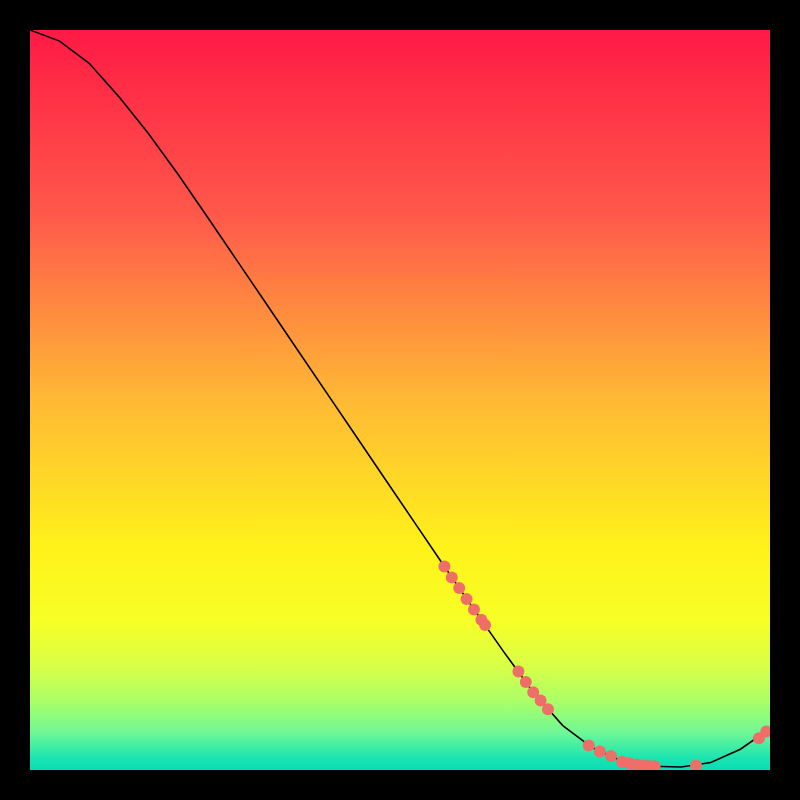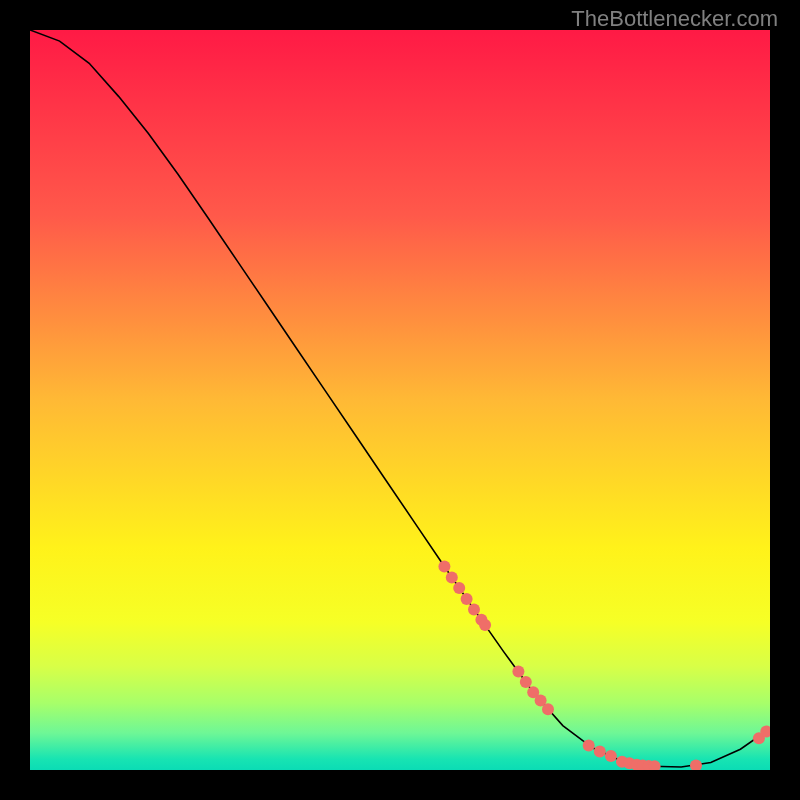--- a/index.html
+++ b/index.html
@@ -49,21 +49,20 @@
   .dot {
     fill: #ef6e68;
     stroke: none;
   }
 </style>
 </head>
 <body>
 
 <div class="wrap">
 
-  <div class="attribution">TheBottlenecker.com</div>
 
   <div class="plot-area">
     <svg viewBox="0 0 740 740">
       <defs>
         <linearGradient id="bg-grad" x1="0" y1="0" x2="0" y2="1">
         <stop offset="0%" stop-color="#ff1a45"></stop>
             <stop offset="25%" stop-color="#ff594a"></stop>
             <stop offset="50%" stop-color="#ffb935"></stop>
             <stop offset="70%" stop-color="#fff21a"></stop>
             <stop offset="80%" stop-color="#f6ff26"></stop>

